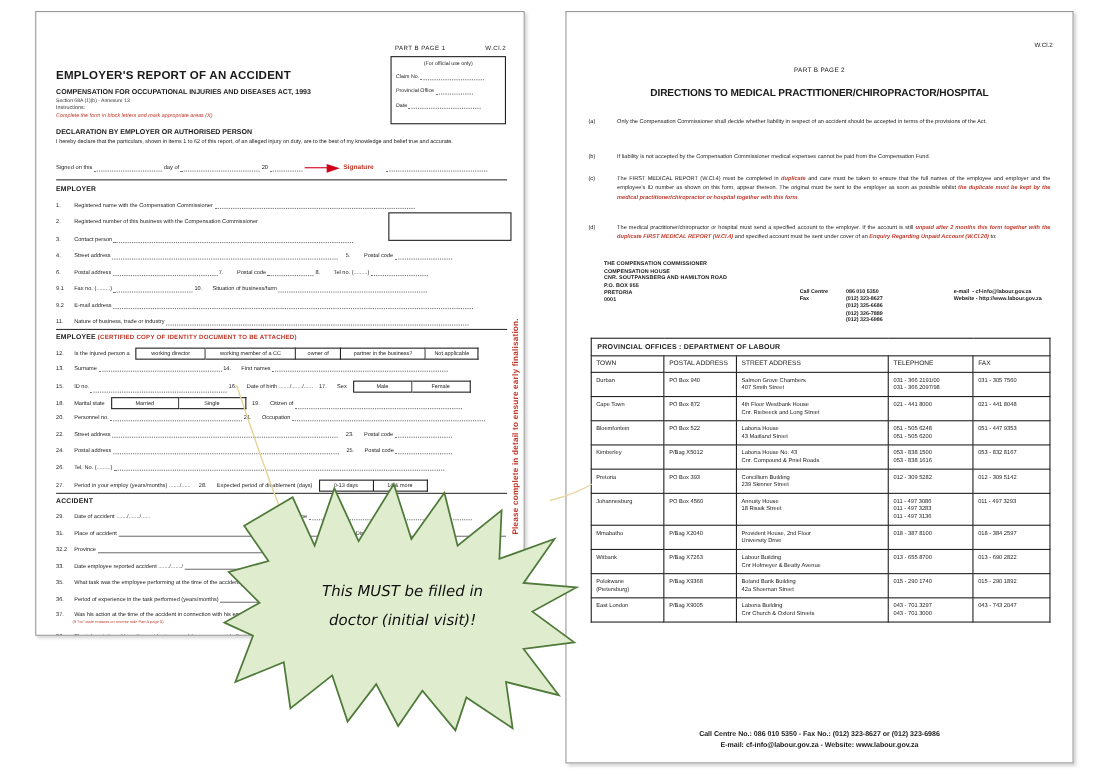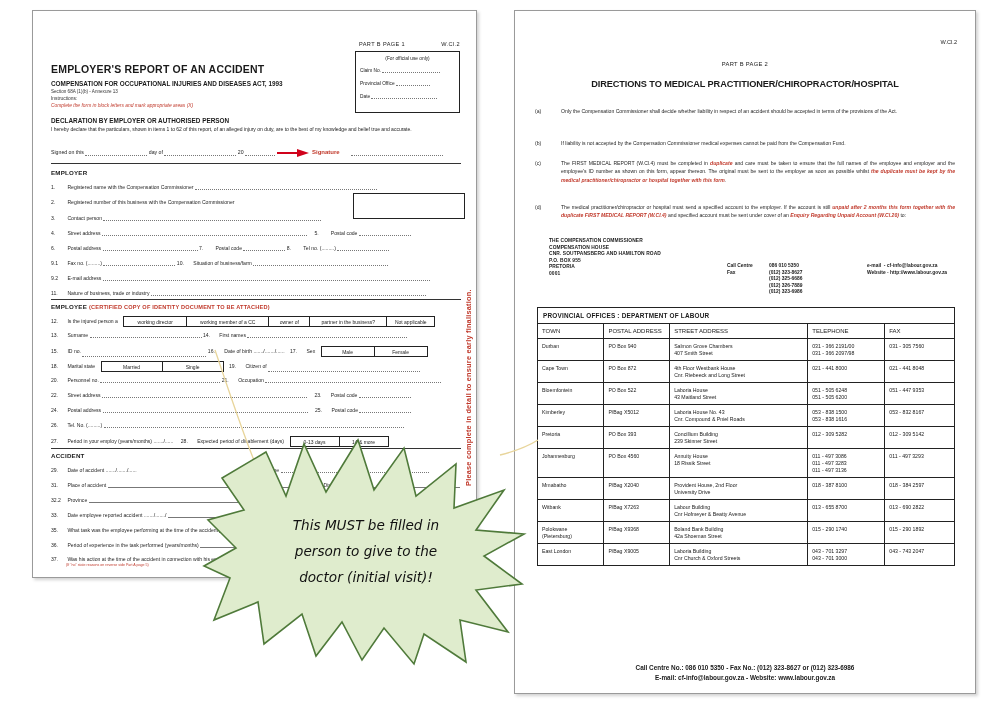--- a/index.html
+++ b/index.html
@@ -528,16 +528,15 @@
   <path d="M215,350 C 232,400 245,440 258,470" stroke="#e8d59b" stroke-width="1.3" fill="none"></path>
   <path d="M500,455 C 520,450 530,445 538,440" stroke="#e8d59b" stroke-width="1.3" fill="none"></path>
 </svg>
 
 <div id="star-callout">
   <svg viewBox="0 0 316 226" preserveAspectRatio="none">
     <polygon id="starpoly" points="58,14 78,58 96,6 118,54 150,2 166,52 196,10 208,58 248,26 246,70 296,52 268,92 316,96 276,118 314,146 268,152 300,194 252,182 258,224 216,196 206,226 176,190 154,222 134,184 108,218 94,176 56,206 50,164 6,182 22,140 -4,128 28,110 0,82 36,72 14,40" fill="#dfeccd" stroke="#4f7a3a" stroke-width="1.6" stroke-linejoin="miter"></polygon>
   </svg>
   <div id="star-text">
     <div>This MUST be filled in</div>
-    <div>person to give to the</div>
     <div>doctor (initial visit)!</div>
   </div>
 </div>
 
 </body></html>

